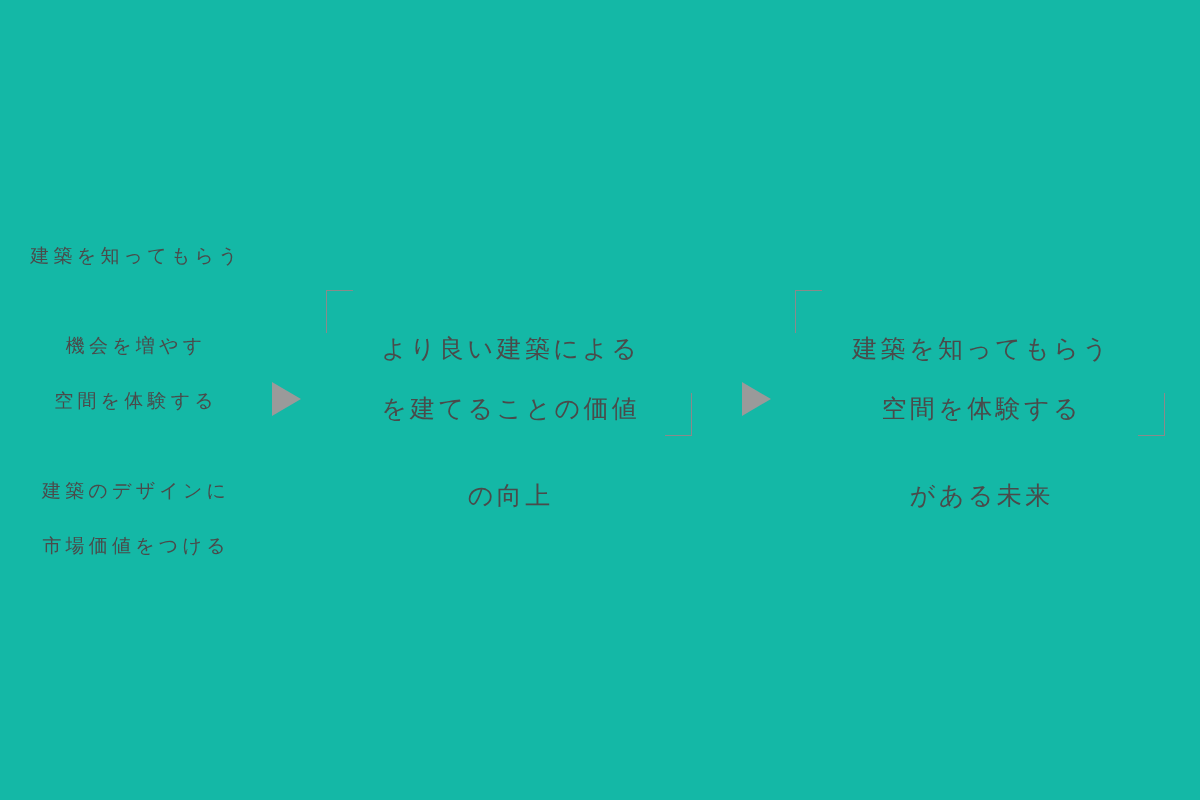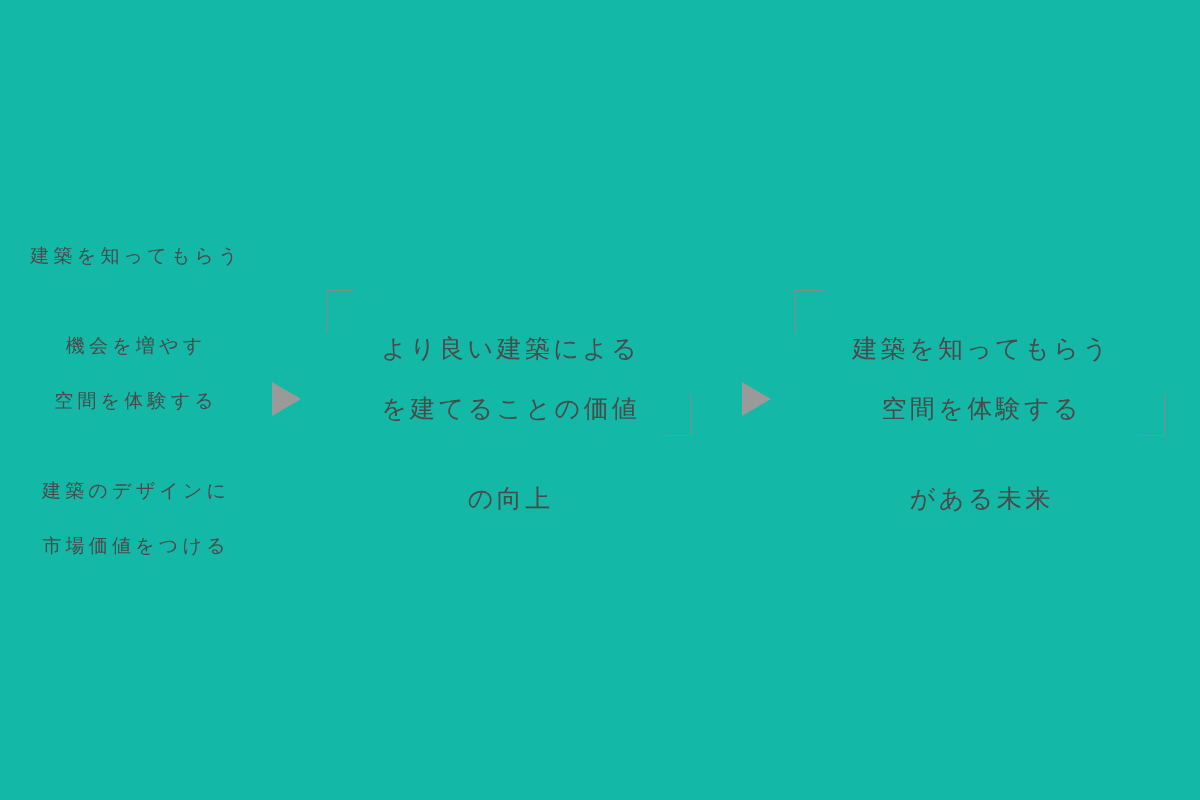--- a/index.html
+++ b/index.html
@@ -97,20 +97,21 @@
   .block-line {
     font-size: 25px;
     line-height: 60px;
     letter-spacing: 3.4px;
     color: #4a4a4a;
     white-space: nowrap;
     text-indent: 3.4px;
   }
   .block-line.tail {
     margin-top: 30px;
+    font-family: Liberation Mono, monospace;
   }
 
   
   #block-value {
     left: 326px;
     width: 366px;
     height: 146px;
   }
   #block-value .block-text { width: 366px; }
 

